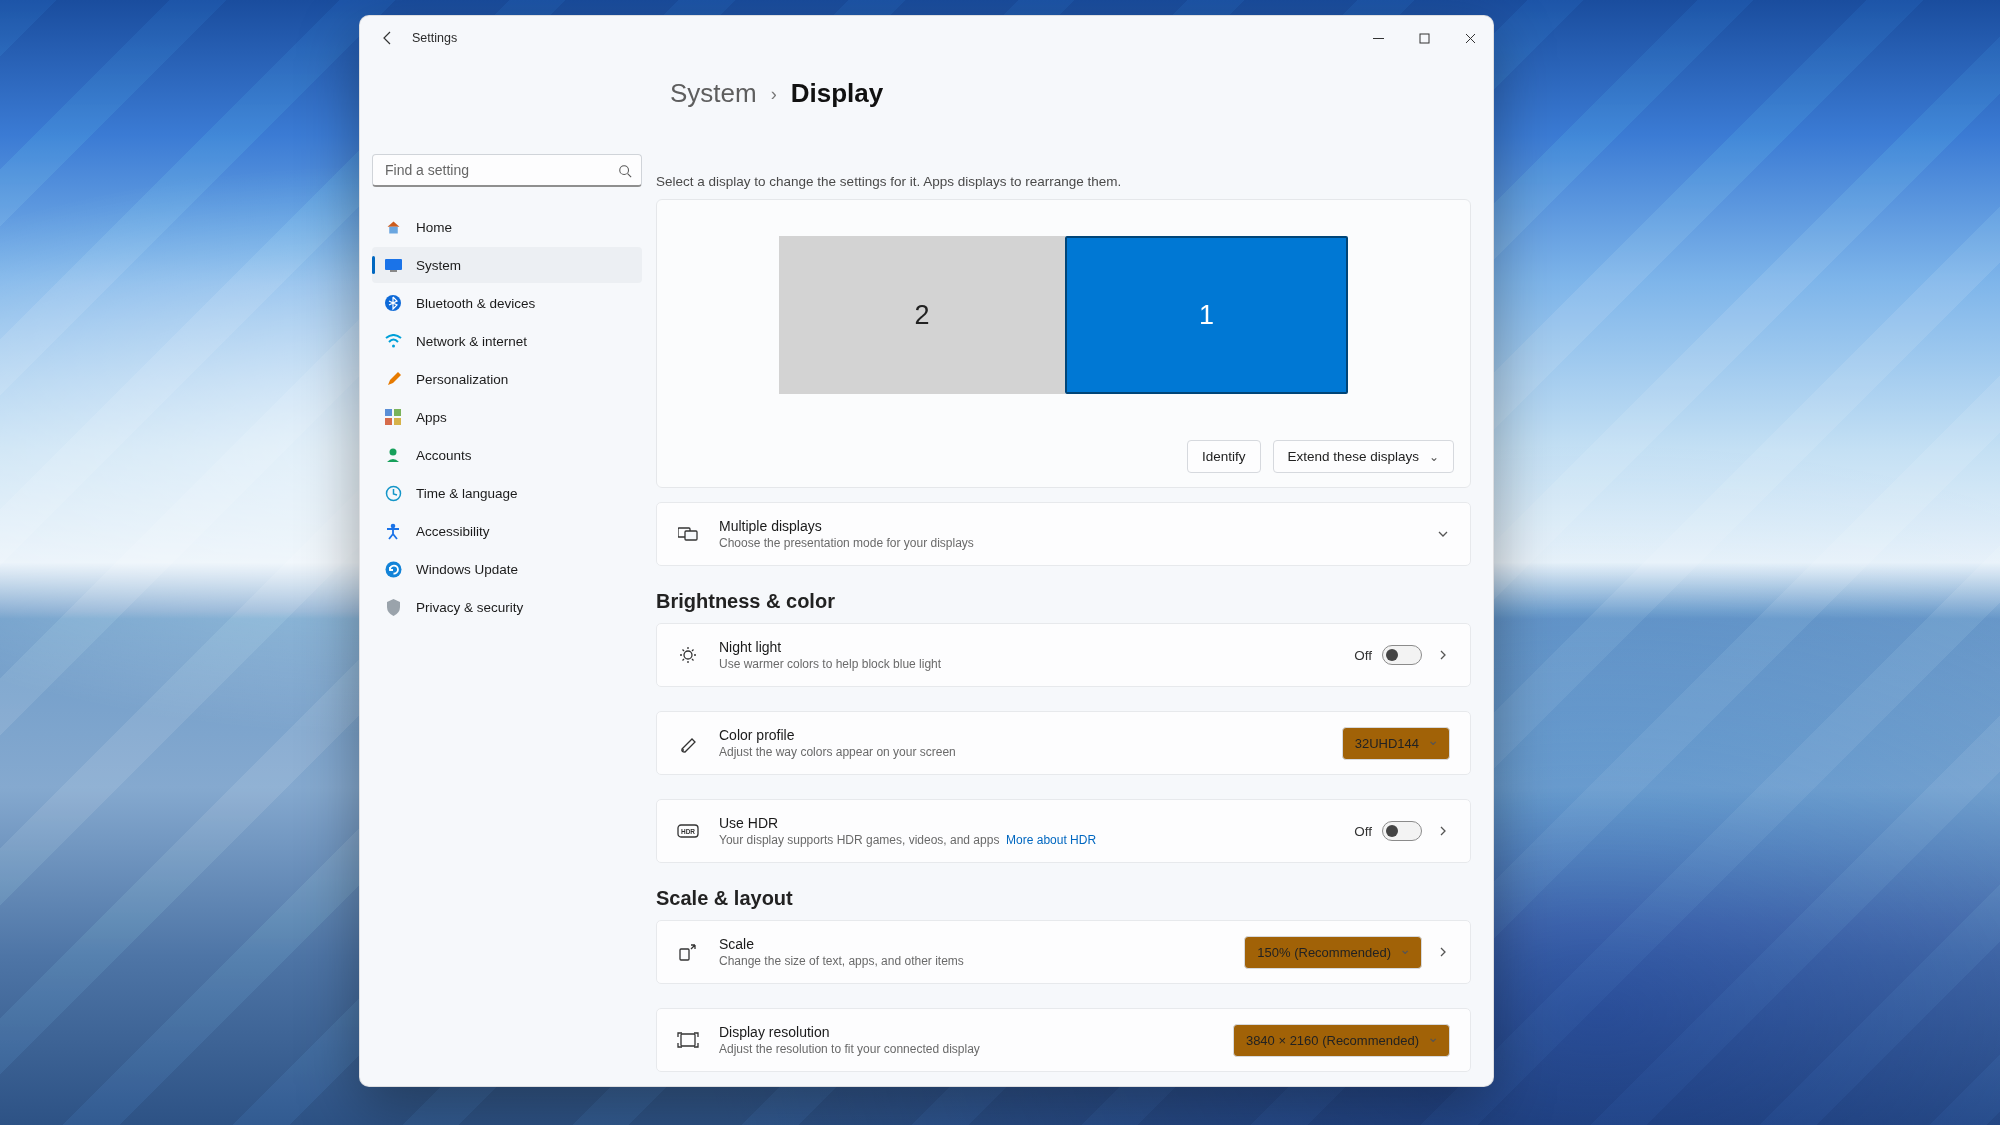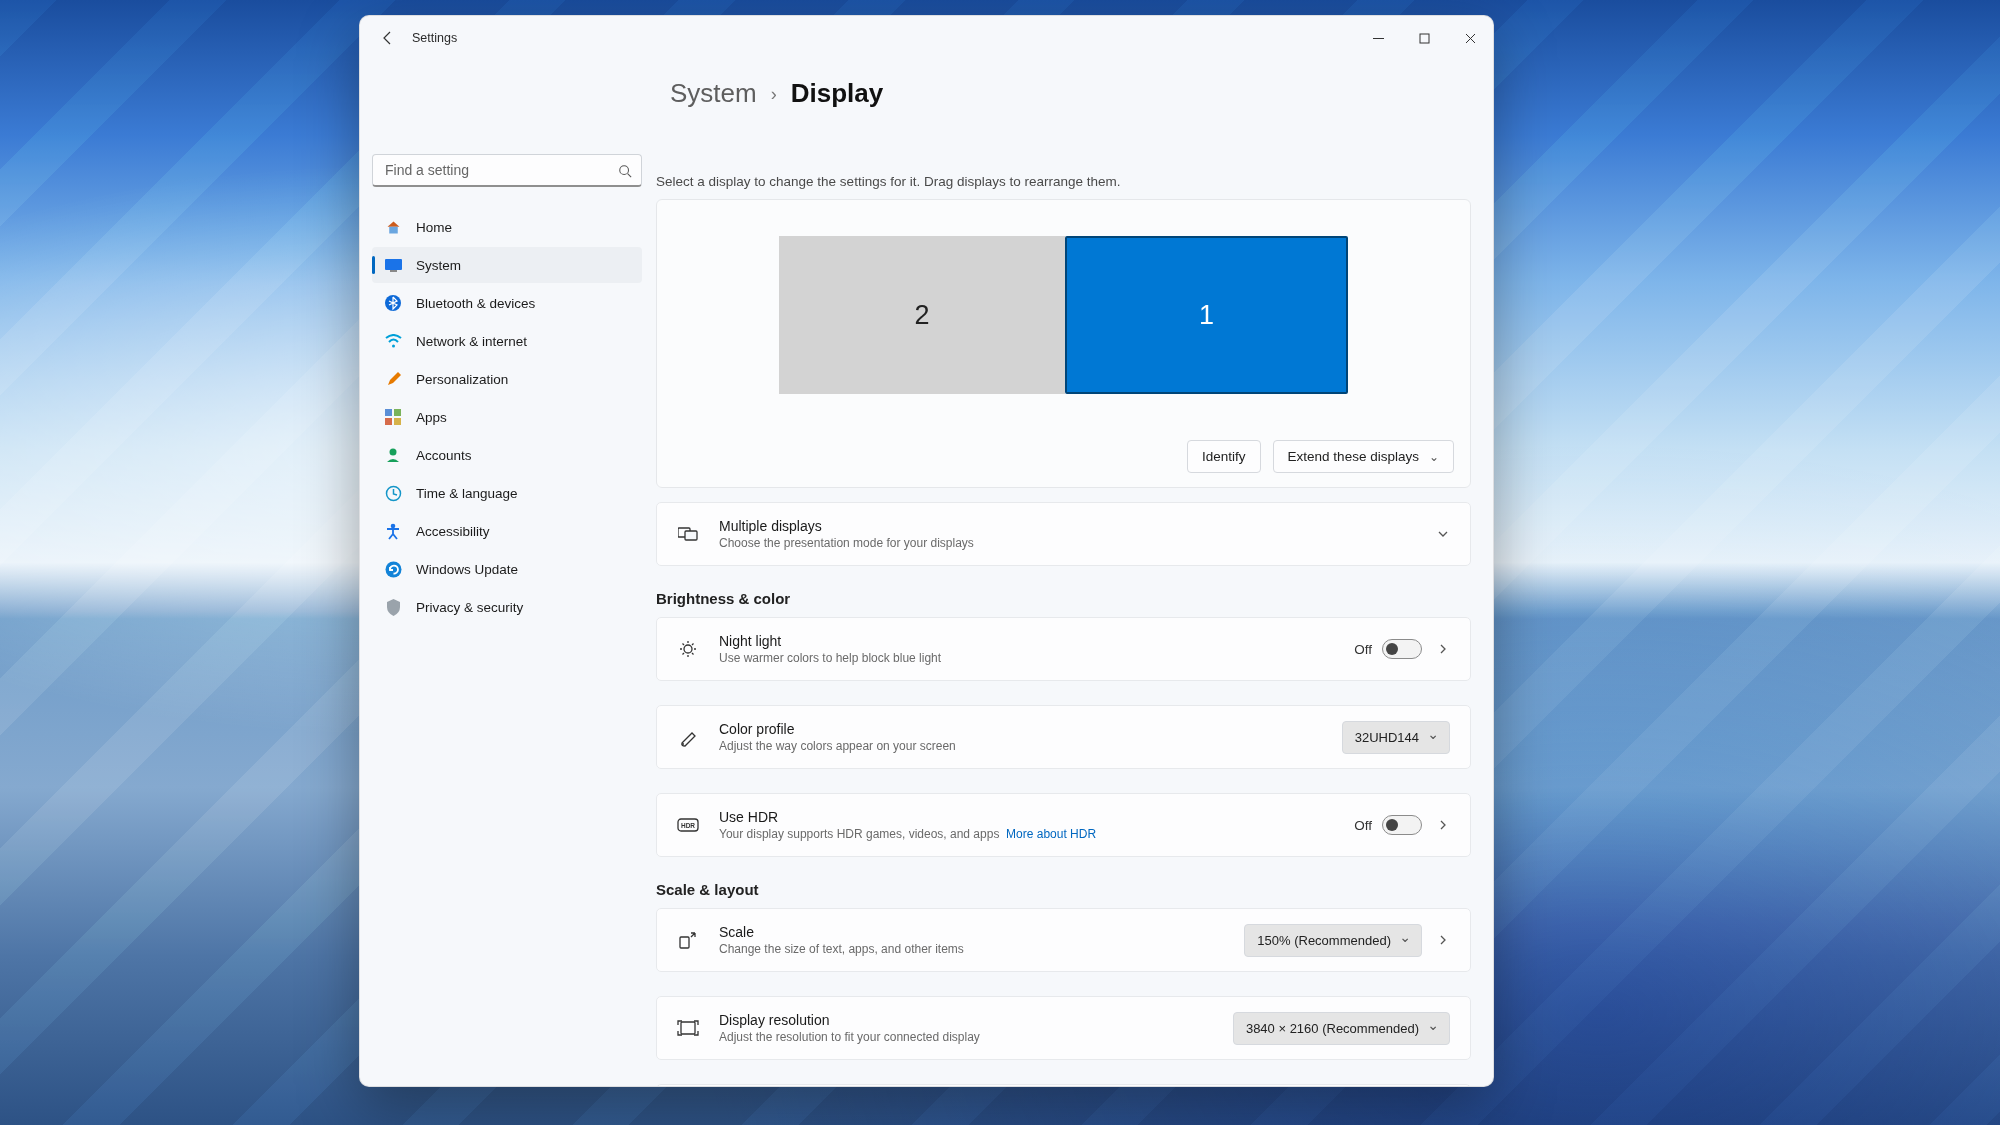--- a/index.html
+++ b/index.html
@@ -172,31 +172,31 @@
   }
   .toggle .knob {
     position: absolute; left: 3px; top: 3px;
     width: 12px; height: 12px; border-radius: 50%;
     background: #444;
   }
   .chev-right { color: #555; }
   .dd {
     height: 33px; padding: 0 30px 0 12px;
     border: 1px solid #d6d9de; border-radius: 4px;
-    background: #e5e5e5; font-size: 13px; color: #222;
+    background: #a16207; font-size: 13px; color: #222;
     display:flex; align-items:center; cursor: pointer;
     position: relative;
   }
   .dd::after {
     content: "⌄"; position: absolute; right: 10px; top: 4px;
     color: #555; font-size: 14px;
   }
 
   .section-h {
-    font-size: 15px; color: #222; font-weight: 600;
+    font-size: 20px; color: #222; font-weight: 600;
     margin: 20px 0 10px 0;
   }
   .link { color: #0067c0; cursor: pointer; }
   svg { display:block; }
 
   
   .ic-home svg path:first-child{ fill:#cc5b1b; }
   .ic-system { color:#1a73e8; }
   .ic-bt { color:#0e6ad8; }
   .ic-net { color:#00a0d8; }
@@ -359,21 +359,21 @@
               <svg width="15" height="17" viewBox="0 0 15 17">
                 <path d="M7.5 0 L14 3 V8 Q14 14 7.5 17 Q1 14 1 8 V3 Z" fill="#9aa3ab"></path>
               </svg>
             </span>
           <span>Privacy &amp; security</span>
         </div>
       </div>
     </div>
 
     <div class="content">
-      <div class="instr">Select a display to change the settings for it. Drag displays to rearrange them.</div>
+      <div class="instr">Select a display to change the settings for it. Apps displays to rearrange them.</div>
 
       <div class="arrange-card">
         <div class="monitors">
           <div class="mon m2">2</div>
           <div class="mon m1">1</div>
         </div>
         <div class="arrange-actions">
           <button class="btn-outline">
             <span>Identify</span>
           </button>

